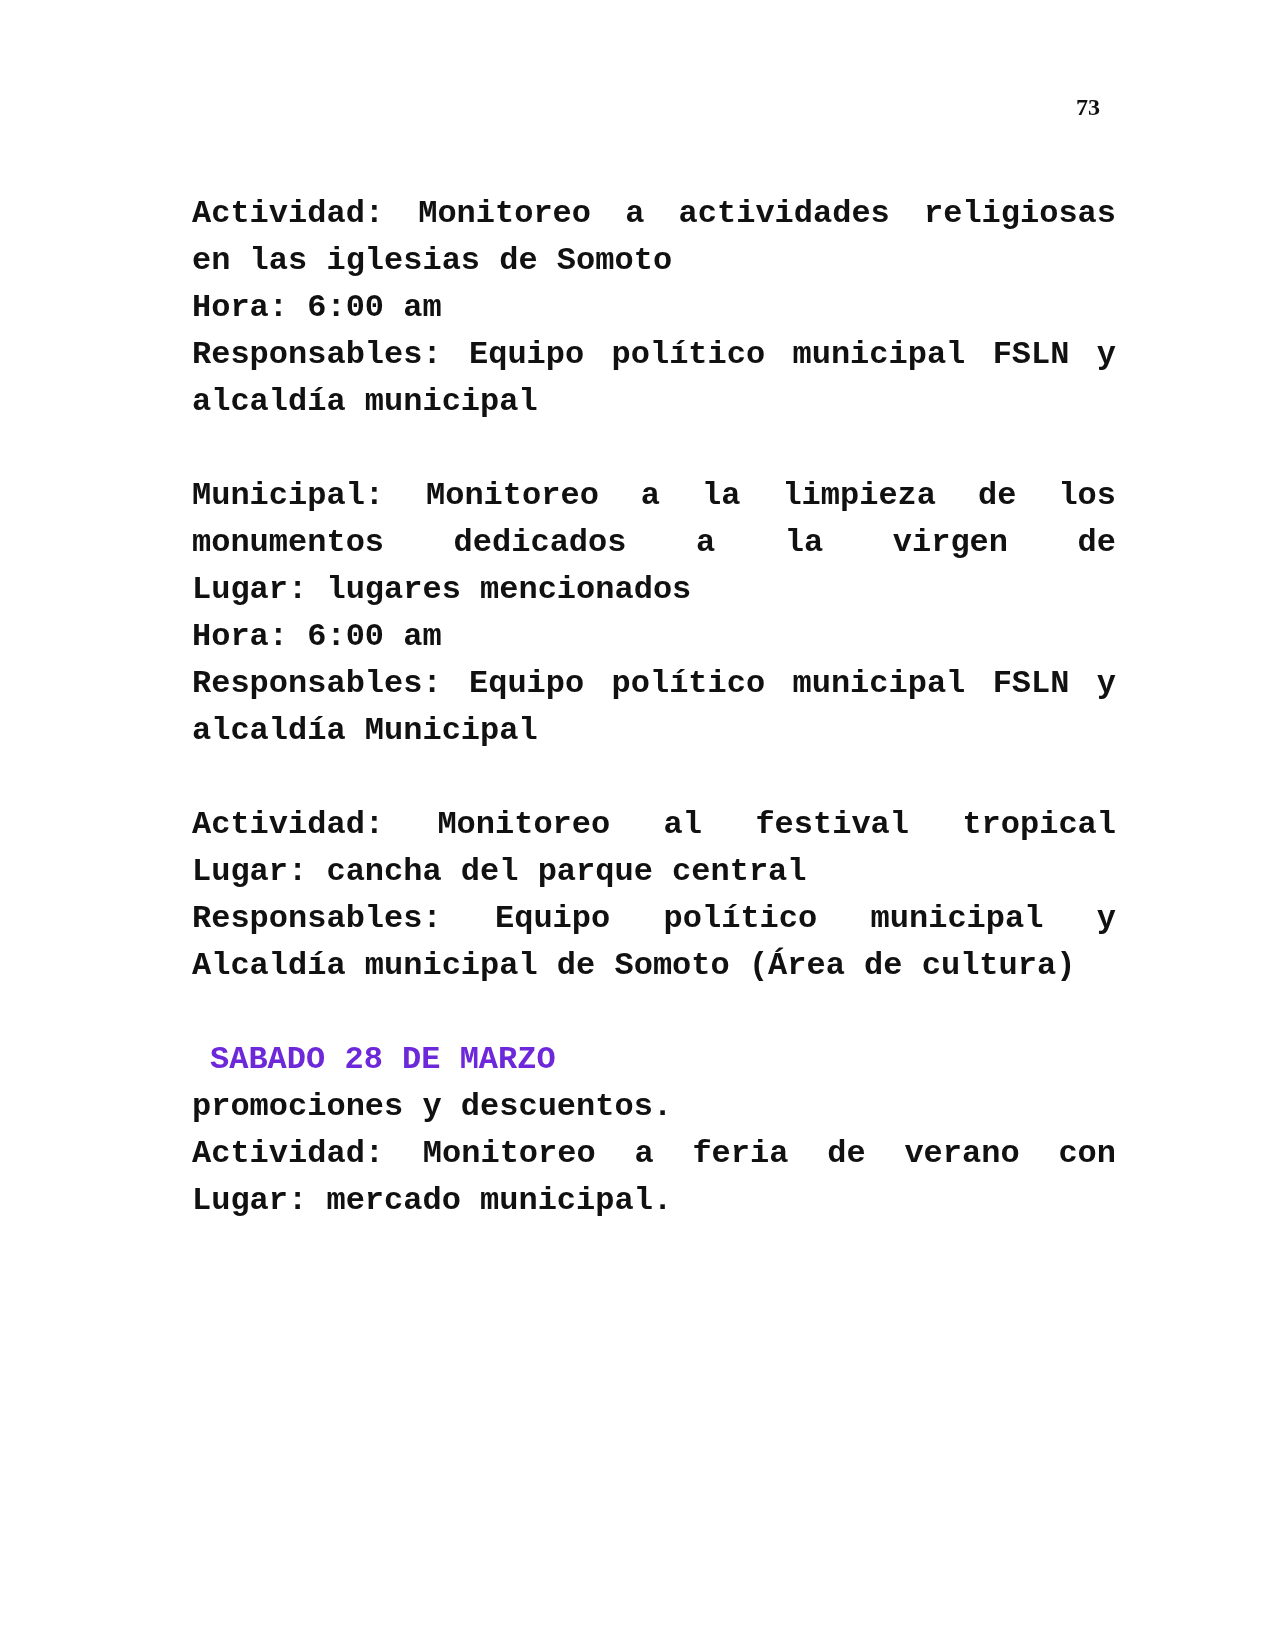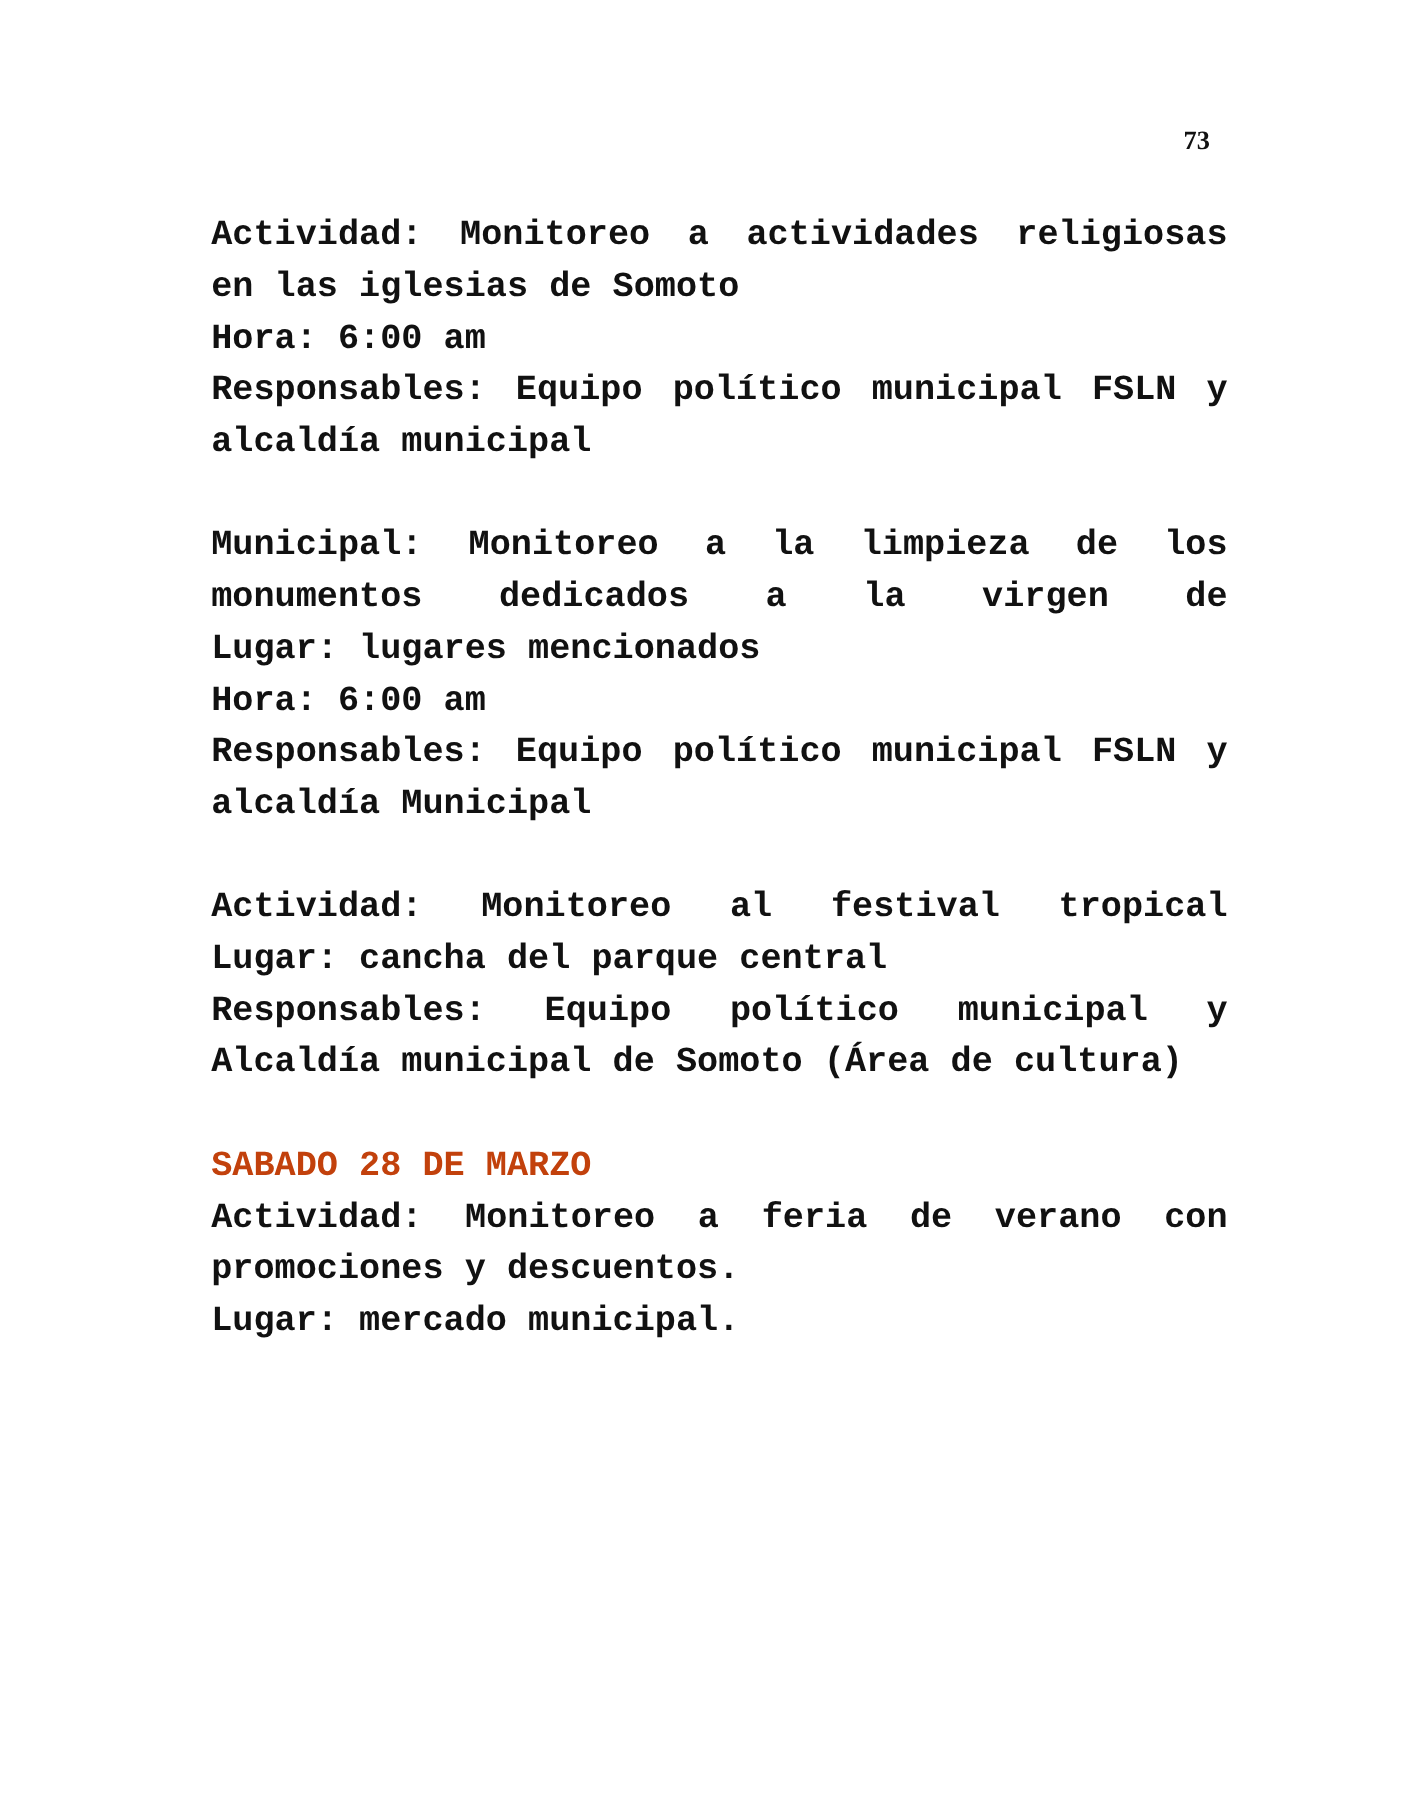--- a/index.html
+++ b/index.html
@@ -9,21 +9,21 @@
     }
     .page {
       position: relative;
       width: 1275px;
       height: 1650px;
       background: #ffffff;
       overflow: hidden;
     }
     .page-number {
       position: absolute;
-      top: 116px;
+      top: 95px;
       left: 1000px;
       width: 100px;
       text-align: right;
       font-family: "Liberation Serif", "DejaVu Serif", serif;
       font-weight: bold;
       font-size: 24px;
       color: #111111;
       line-height: 1;
     }
     .content {
@@ -46,21 +46,22 @@
     .line {
       display: block;
       text-align: justify;
       text-align-last: left;
     }
     .line.full {
       text-align-last: justify;
     }
     .day-heading {
       display: block;
-      color: #c2410c;
+      color: #6d28d9;
+      margin-left: 18px;
     }
   </style>
 </head>
 <body>
 
 <div class="page">
 
   <div class="page-number">73</div>
 
   <div class="content">
@@ -84,19 +85,19 @@
 
     <div class="block">
       <span class="line full">Actividad: Monitoreo al festival tropical</span>
       <span class="line">Lugar: cancha del parque central</span>
       <span class="line full">Responsables: Equipo político municipal y</span>
       <span class="line">Alcaldía municipal de Somoto (Área de cultura)</span>
     </div>
 
     <div class="block">
       <span class="day-heading">SABADO 28 DE MARZO</span>
+      <span class="line">promociones y descuentos.</span>
       <span class="line full">Actividad: Monitoreo a feria de verano con</span>
-      <span class="line">promociones y descuentos.</span>
       <span class="line">Lugar: mercado municipal.</span>
     </div>
 
   </div>
 </div>
 
 </body></html>

